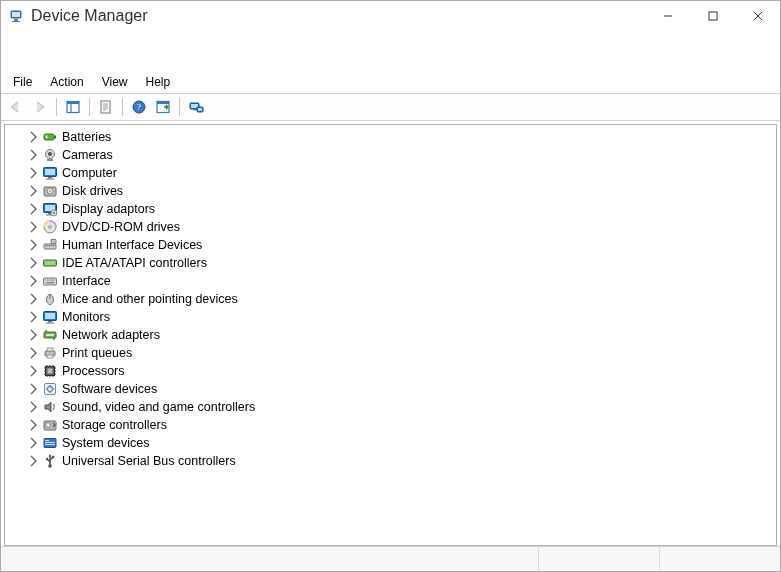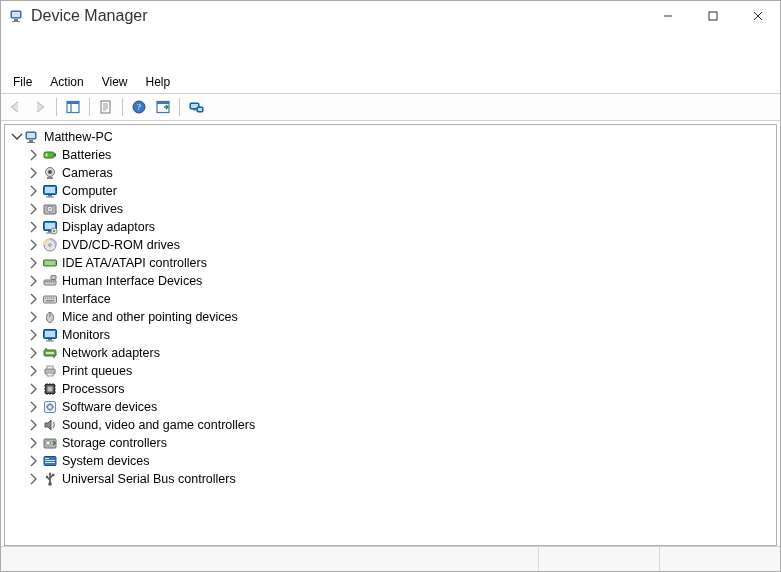--- a/index.html
+++ b/index.html
@@ -369,33 +369,20 @@
     <div class="tbbtn">
         <svg width="16" height="16">
           <use href="#tb-devices"></use>
         </svg>
       </div>
   </div>
 
   <div class="content-wrap">
     <div class="tree">
 
-      <div class="node-row">
-        <span class="chev">
-          <svg width="14" height="14">
-              <use href="#chev-down"></use>
-            </svg>
-        </span>
-        <span class="node-icon">
-          <svg width="16" height="16">
-              <use href="#ic-pc"></use>
-            </svg>
-        </span>
-        <span class="node-label">Matthew-PC</span>
-      </div>
 
       <div class="children" id="children">
           <div class="node-row">
             <span class="chev">
               <svg width="14" height="14">
                 <use href="#chev-right"></use>
               </svg>
             </span>
             <span class="node-icon">
               <svg width="16" height="16">
@@ -470,37 +457,37 @@
             <span class="node-label">DVD/CD-ROM drives</span>
           </div>
           <div class="node-row">
             <span class="chev">
               <svg width="14" height="14">
                 <use href="#chev-right"></use>
               </svg>
             </span>
             <span class="node-icon">
               <svg width="16" height="16">
+                <use href="#ic-hid"></use>
+              </svg>
+            </span>
+            <span class="node-label">Human Interface Devices</span>
+          </div>
+          <div class="node-row">
+            <span class="chev">
+              <svg width="14" height="14">
+                <use href="#chev-right"></use>
+              </svg>
+            </span>
+            <span class="node-icon">
+              <svg width="16" height="16">
                 <use href="#ic-ide"></use>
               </svg>
             </span>
             <span class="node-label">IDE ATA/ATAPI controllers</span>
-          </div>
-          <div class="node-row">
-            <span class="chev">
-              <svg width="14" height="14">
-                <use href="#chev-right"></use>
-              </svg>
-            </span>
-            <span class="node-icon">
-              <svg width="16" height="16">
-                <use href="#ic-hid"></use>
-              </svg>
-            </span>
-            <span class="node-label">Human Interface Devices</span>
           </div>
           <div class="node-row">
             <span class="chev">
               <svg width="14" height="14">
                 <use href="#chev-right"></use>
               </svg>
             </span>
             <span class="node-icon">
               <svg width="16" height="16">
                 <use href="#ic-keyboard"></use>

